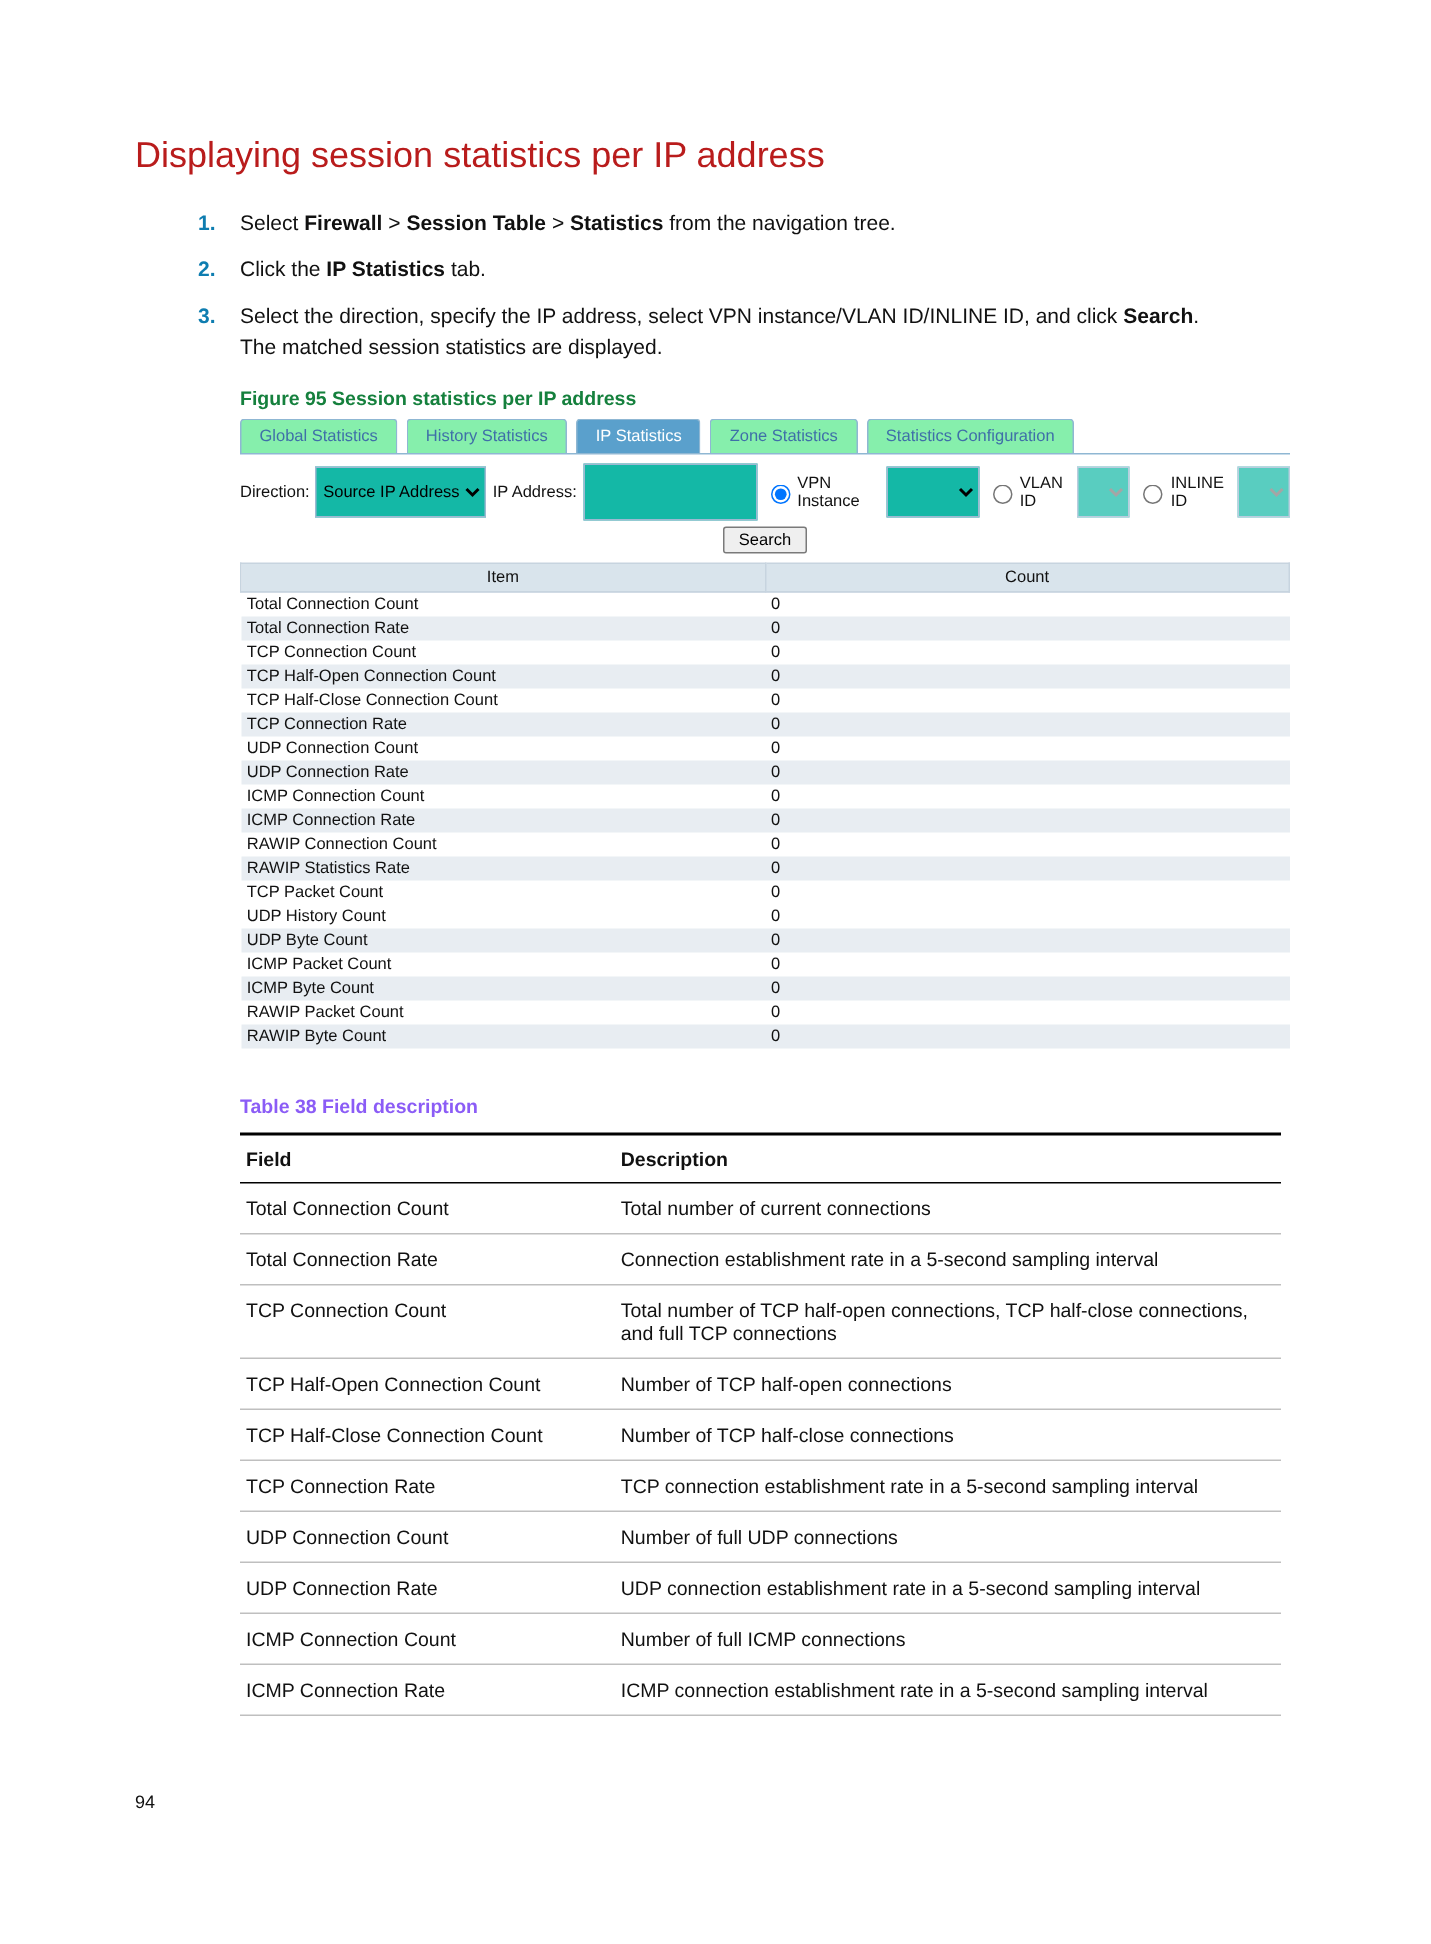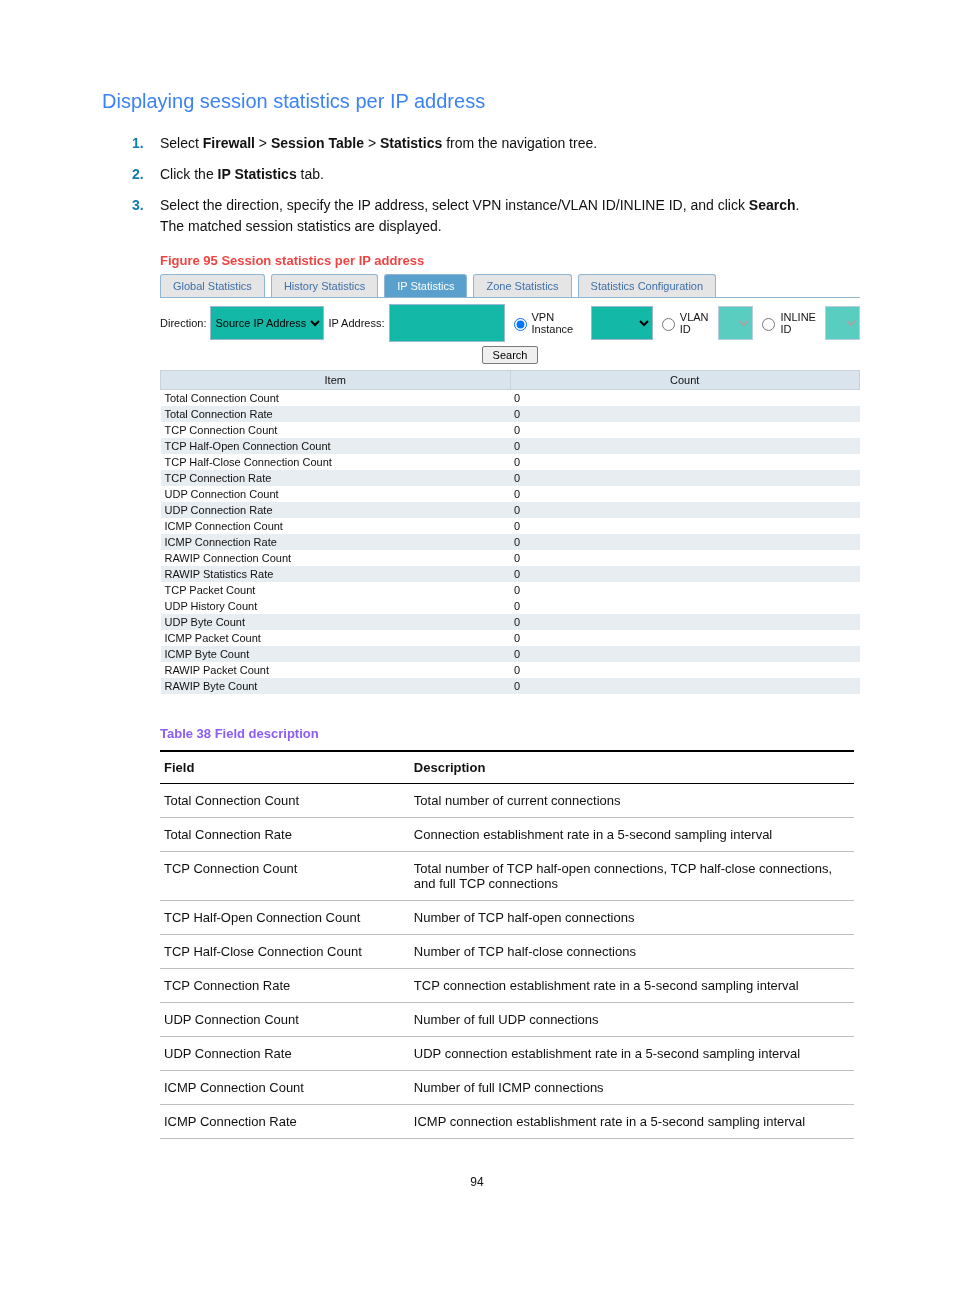--- a/index.html
+++ b/index.html
@@ -9,43 +9,43 @@
     color:#111;
   }
   .page{
     width:954px;
     margin:0 auto;
     padding:40px 90px 40px 90px;
     box-sizing:border-box;
   }
   h1.title{
     font-weight:300;
-    font-size:20px;
-    color:#3b82f6;
-    margin:50px 0 20px 12px;
+    font-size:24px;
+    color:#b91c1c;
+    margin:50px 0 20px 0;
   }
   ol.steps{
     margin:0 0 16px 70px;
     padding:0;
   }
   ol.steps li{
     margin:0 0 10px 0;
     font-size:14px;
     line-height:1.5;
   }
   .step-num{
     color:#0e7db0;
     font-weight:bold;
     display:inline-block;
     width:28px;
     margin-left:-28px;
   }
   .step-body-inner b{font-weight:bold;}
   .fig-caption{
-    color:#ef4444;
+    color:#15803d;
     font-weight:bold;
     font-size:13px;
     margin:0 0 6px 70px;
   }
   .tbl-caption-wrap{
     margin:30px 0 8px 70px;
   }
   .tbl-caption{
     color:#8b5cf6;
     font-weight:bold;
@@ -63,21 +63,21 @@
     align-items:flex-end;
     border-bottom:1px solid #8fb7d3;
     margin-top:4px;
   }
   .tab{
     border:1px solid #8fb7d3;
     border-bottom:none;
     padding:5px 12px;
     margin-right:6px;
     border-radius:3px 3px 0 0;
-    background:#e5e5e5;
+    background:#86efac;
     color:#3f6fa8;
     font-size:11px;
     white-space:nowrap;
   }
   .tab.active{
     background:#5aa0cc;
     color:#fff;
   }
   .filter-line{
     display:flex;
@@ -143,23 +143,22 @@
     border-bottom:1px solid #000;
     padding:8px 4px;
     font-weight:bold;
   }
   table.desc tbody td{
     border-bottom:1px solid #bfbfbf;
     padding:9px 4px;
     vertical-align:top;
   }
   .page-num{
-    text-align:center;
     font-size:12px;
-    margin-top:36px;
+    margin-top:50px;
   }
   .step-body{display:flex;}
   .step-body-inner{flex:1;}
 </style>
 </head>
 <body>
 
 <div class="page">
 
   <h1 class="title">Displaying session statistics per IP address</h1>

